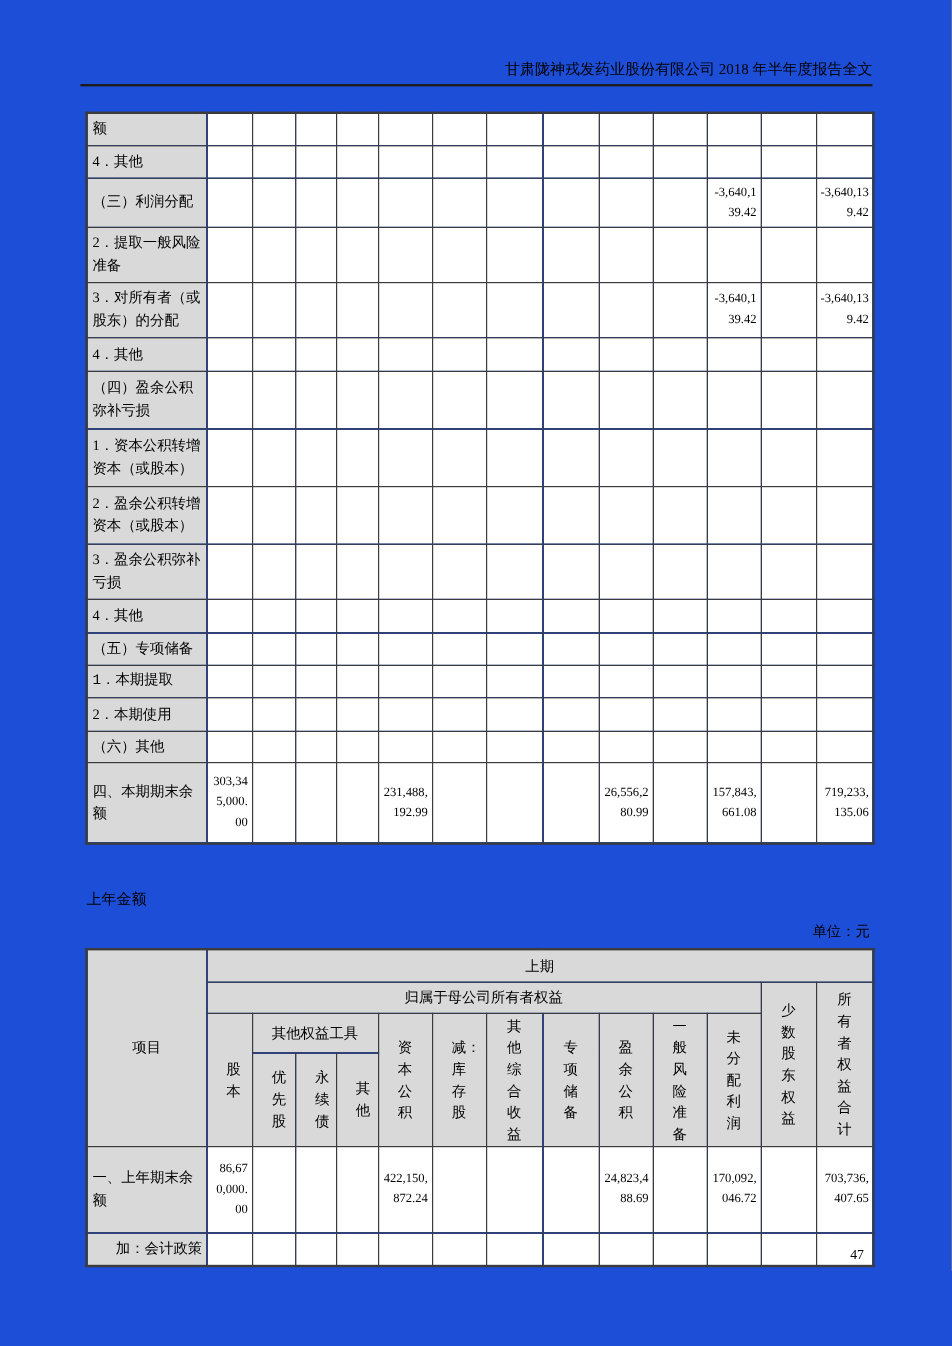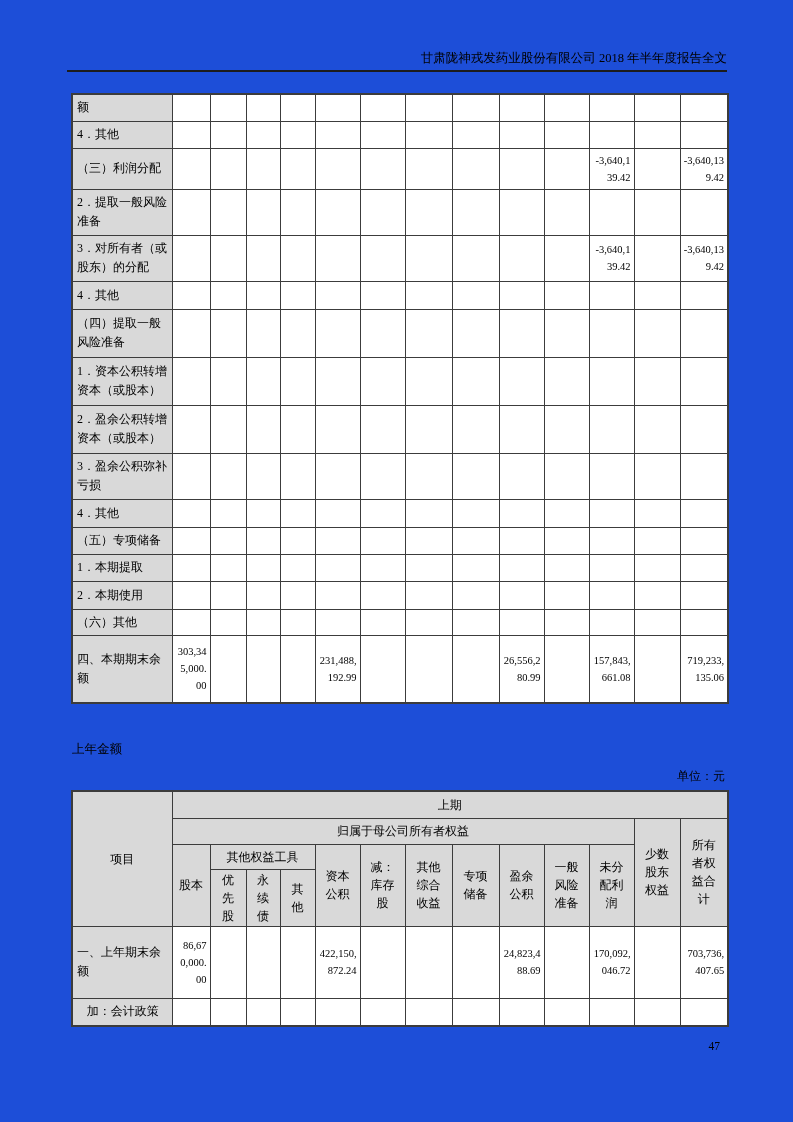--- a/index.html
+++ b/index.html
@@ -15,28 +15,28 @@
     position:absolute; left:71px; border-collapse:collapse; table-layout:fixed;
     width:656px; border:2px solid #3c3c3c;
   }
   #table1 { top:93px; }
   #table2 { top:790px; }
   table.tbl td { border:1px solid #3c3c3c; vertical-align:middle; overflow:hidden; }
   td.lbl {
     background:#d9d9d9; font-size:12px; line-height:1.55;
     padding:2px 3px 2px 4px; text-align:left; word-break:break-all;
   }
-  td.lbl.right { text-align:center; padding-right:3px; }
+  td.lbl.right { text-align:right; padding-right:3px; }
   td.num {
     background:#fff; font-size:10.5px; line-height:1.62; text-align:right;
     padding:1px 3px; word-break:break-all;
   }
   #table2 thead td {
     background:#d9d9d9; font-size:12px; line-height:1.5; text-align:center;
-    padding:1px 6px; word-break:break-all;
+    padding:1px 16px; word-break:break-all;
   }
   #table2 thead tr:nth-child(1){ height:27px; }
   #table2 thead tr:nth-child(2){ height:26px; }
   #table2 thead tr:nth-child(3){ height:25px; }
   #table2 thead tr:nth-child(4){ height:45px; }
   .section-label { position:absolute; top:741px; left:72px; font-size:12.5px; }
   .unit-label { position:absolute; top:768px; right:68px; font-size:12px; }
   .page-number { position:absolute; top:1040px; right:73px; font-size:11.5px; }
 </style>
 </head>
@@ -155,21 +155,21 @@
           <td class="num"></td>
           <td class="num"></td>
           <td class="num"></td>
           <td class="num"></td>
           <td class="num"></td>
           <td class="num"></td>
           <td class="num"></td>
           <td class="num"></td>
         </tr>
         <tr style="height: 48px;">
-          <td class="lbl">（四）提取一般风险准备</td>
+          <td class="lbl">（四）盈余公积弥补亏损</td>
           <td class="num"></td>
           <td class="num"></td>
           <td class="num"></td>
           <td class="num"></td>
           <td class="num"></td>
           <td class="num"></td>
           <td class="num"></td>
           <td class="num"></td>
           <td class="num"></td>
           <td class="num"></td>
@@ -250,21 +250,21 @@
           <td class="num"></td>
           <td class="num"></td>
           <td class="num"></td>
           <td class="num"></td>
           <td class="num"></td>
           <td class="num"></td>
           <td class="num"></td>
           <td class="num"></td>
           <td class="num"></td>
         </tr>
-        <tr style="height: 27px;">
+        <tr style="height: 27px; font-family: Liberation Mono, monospace;">
           <td class="lbl">1．本期提取</td>
           <td class="num"></td>
           <td class="num"></td>
           <td class="num"></td>
           <td class="num"></td>
           <td class="num"></td>
           <td class="num"></td>
           <td class="num"></td>
           <td class="num"></td>
           <td class="num"></td>

